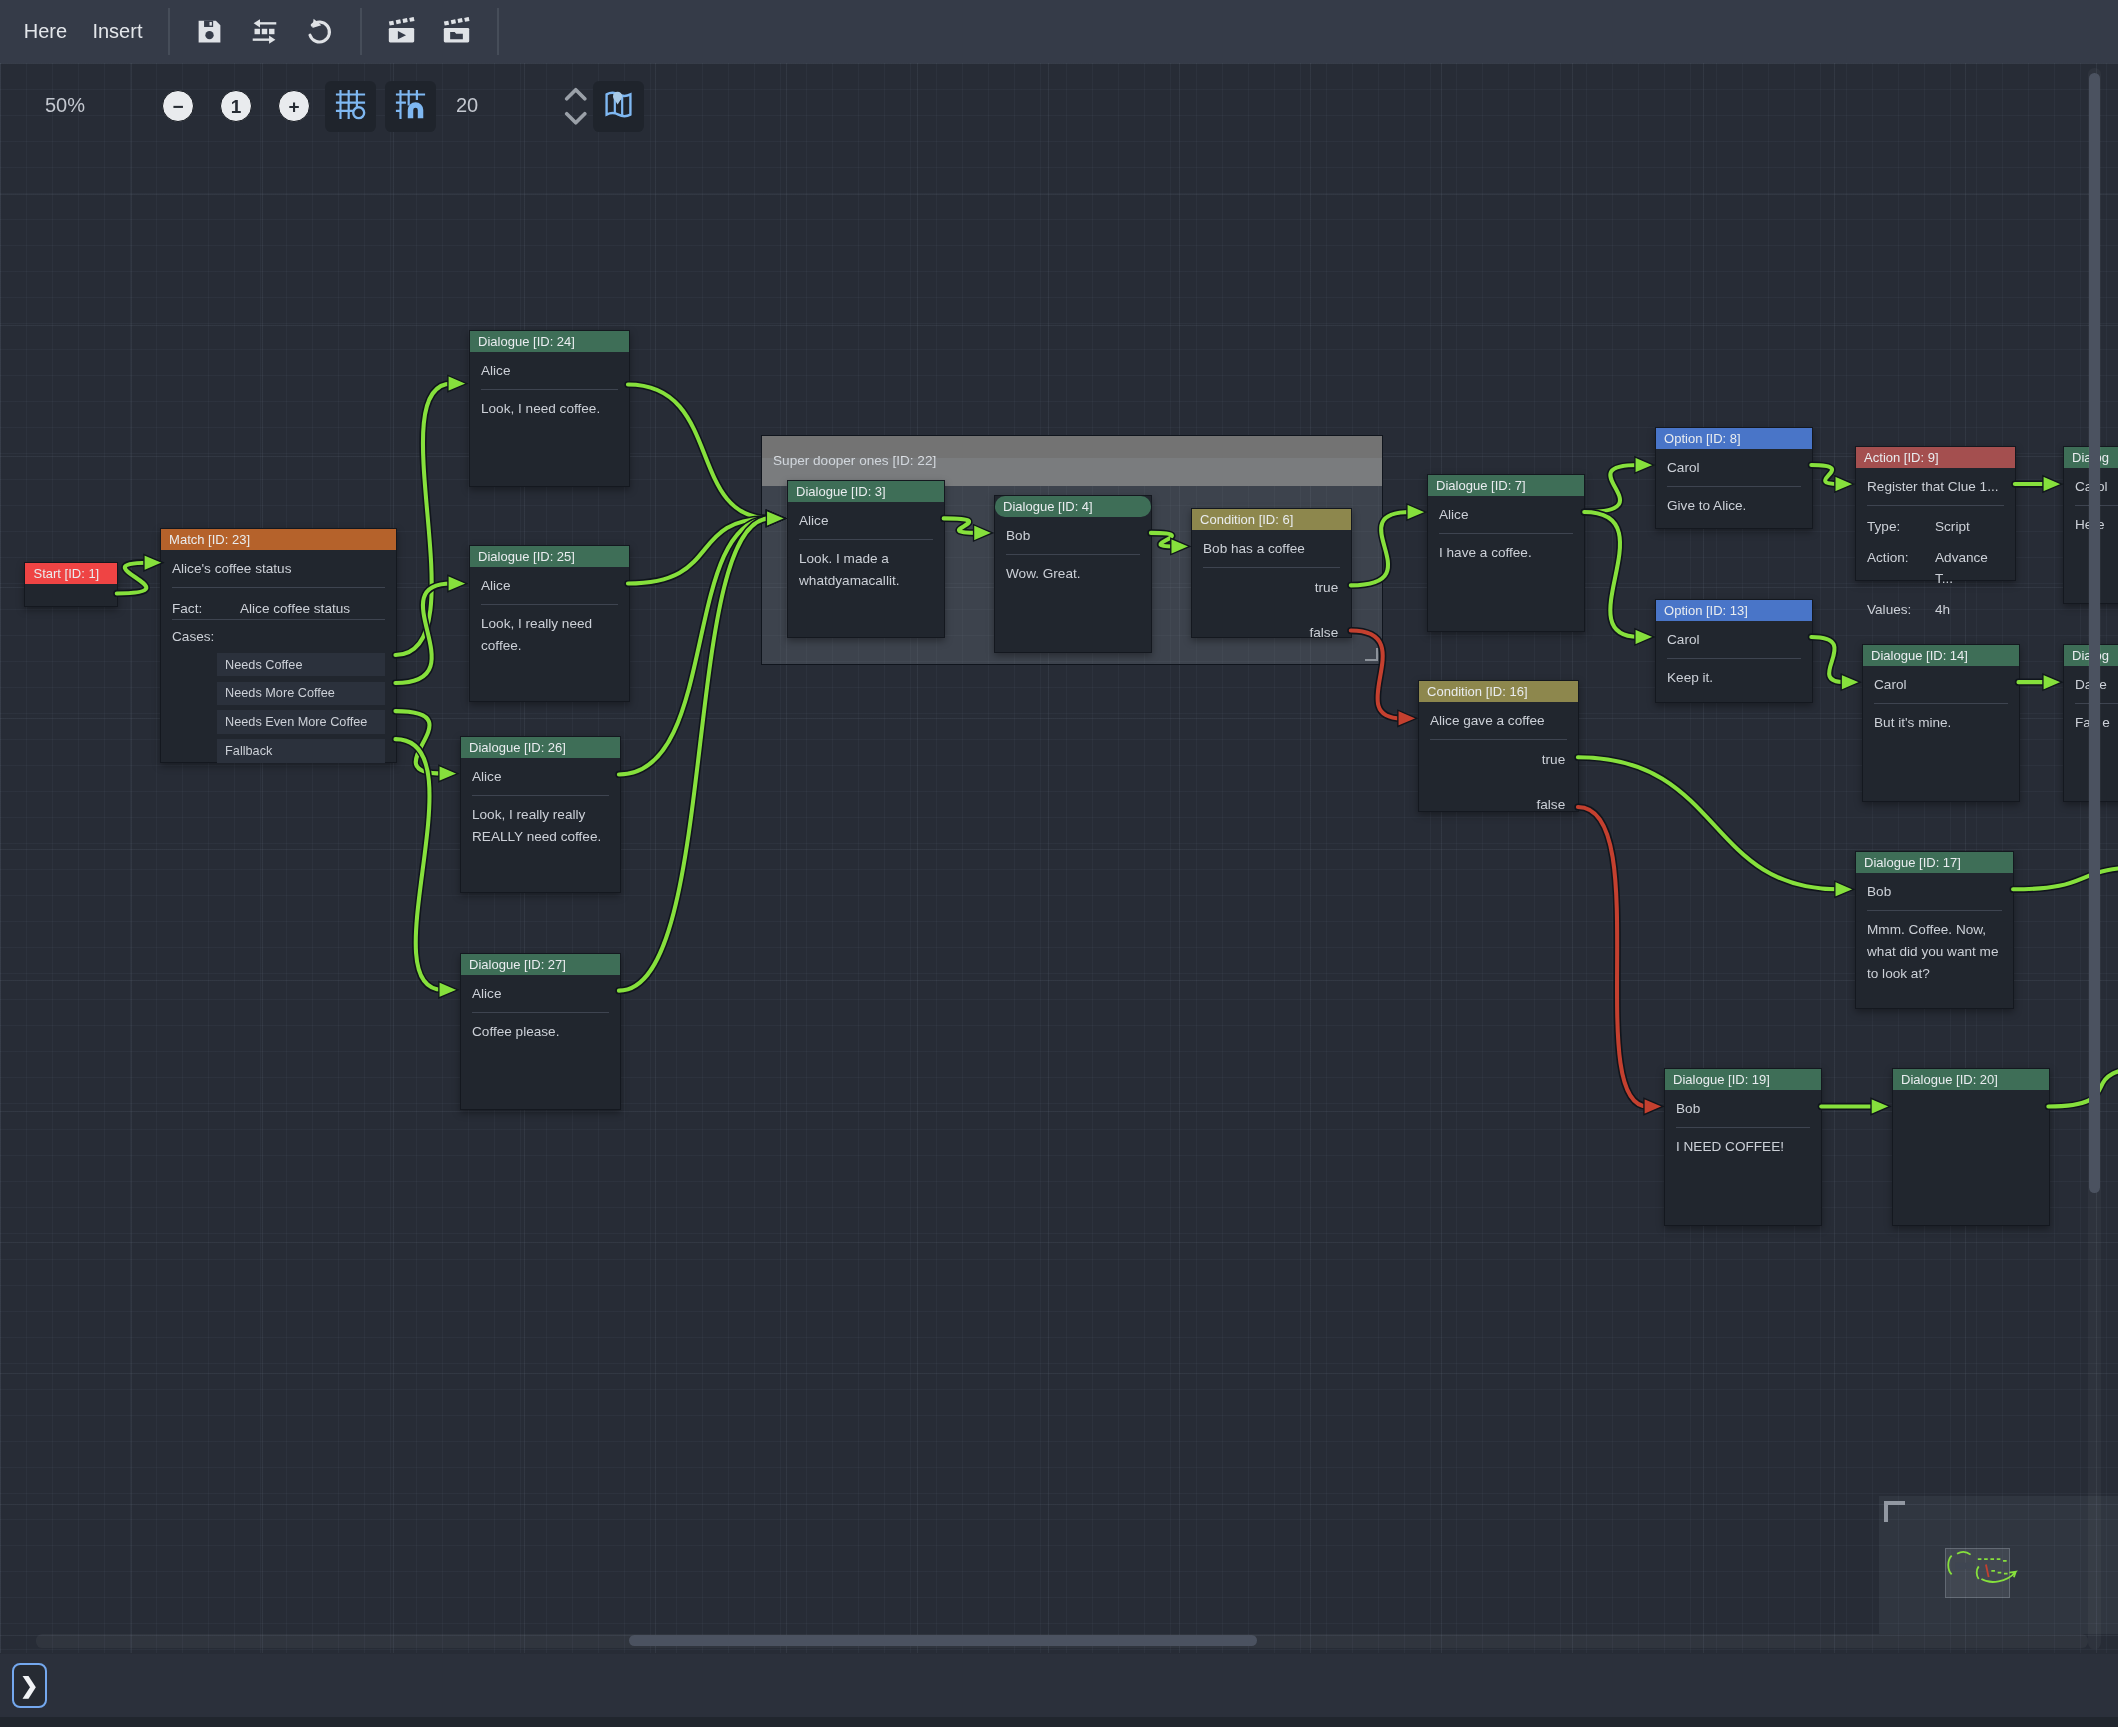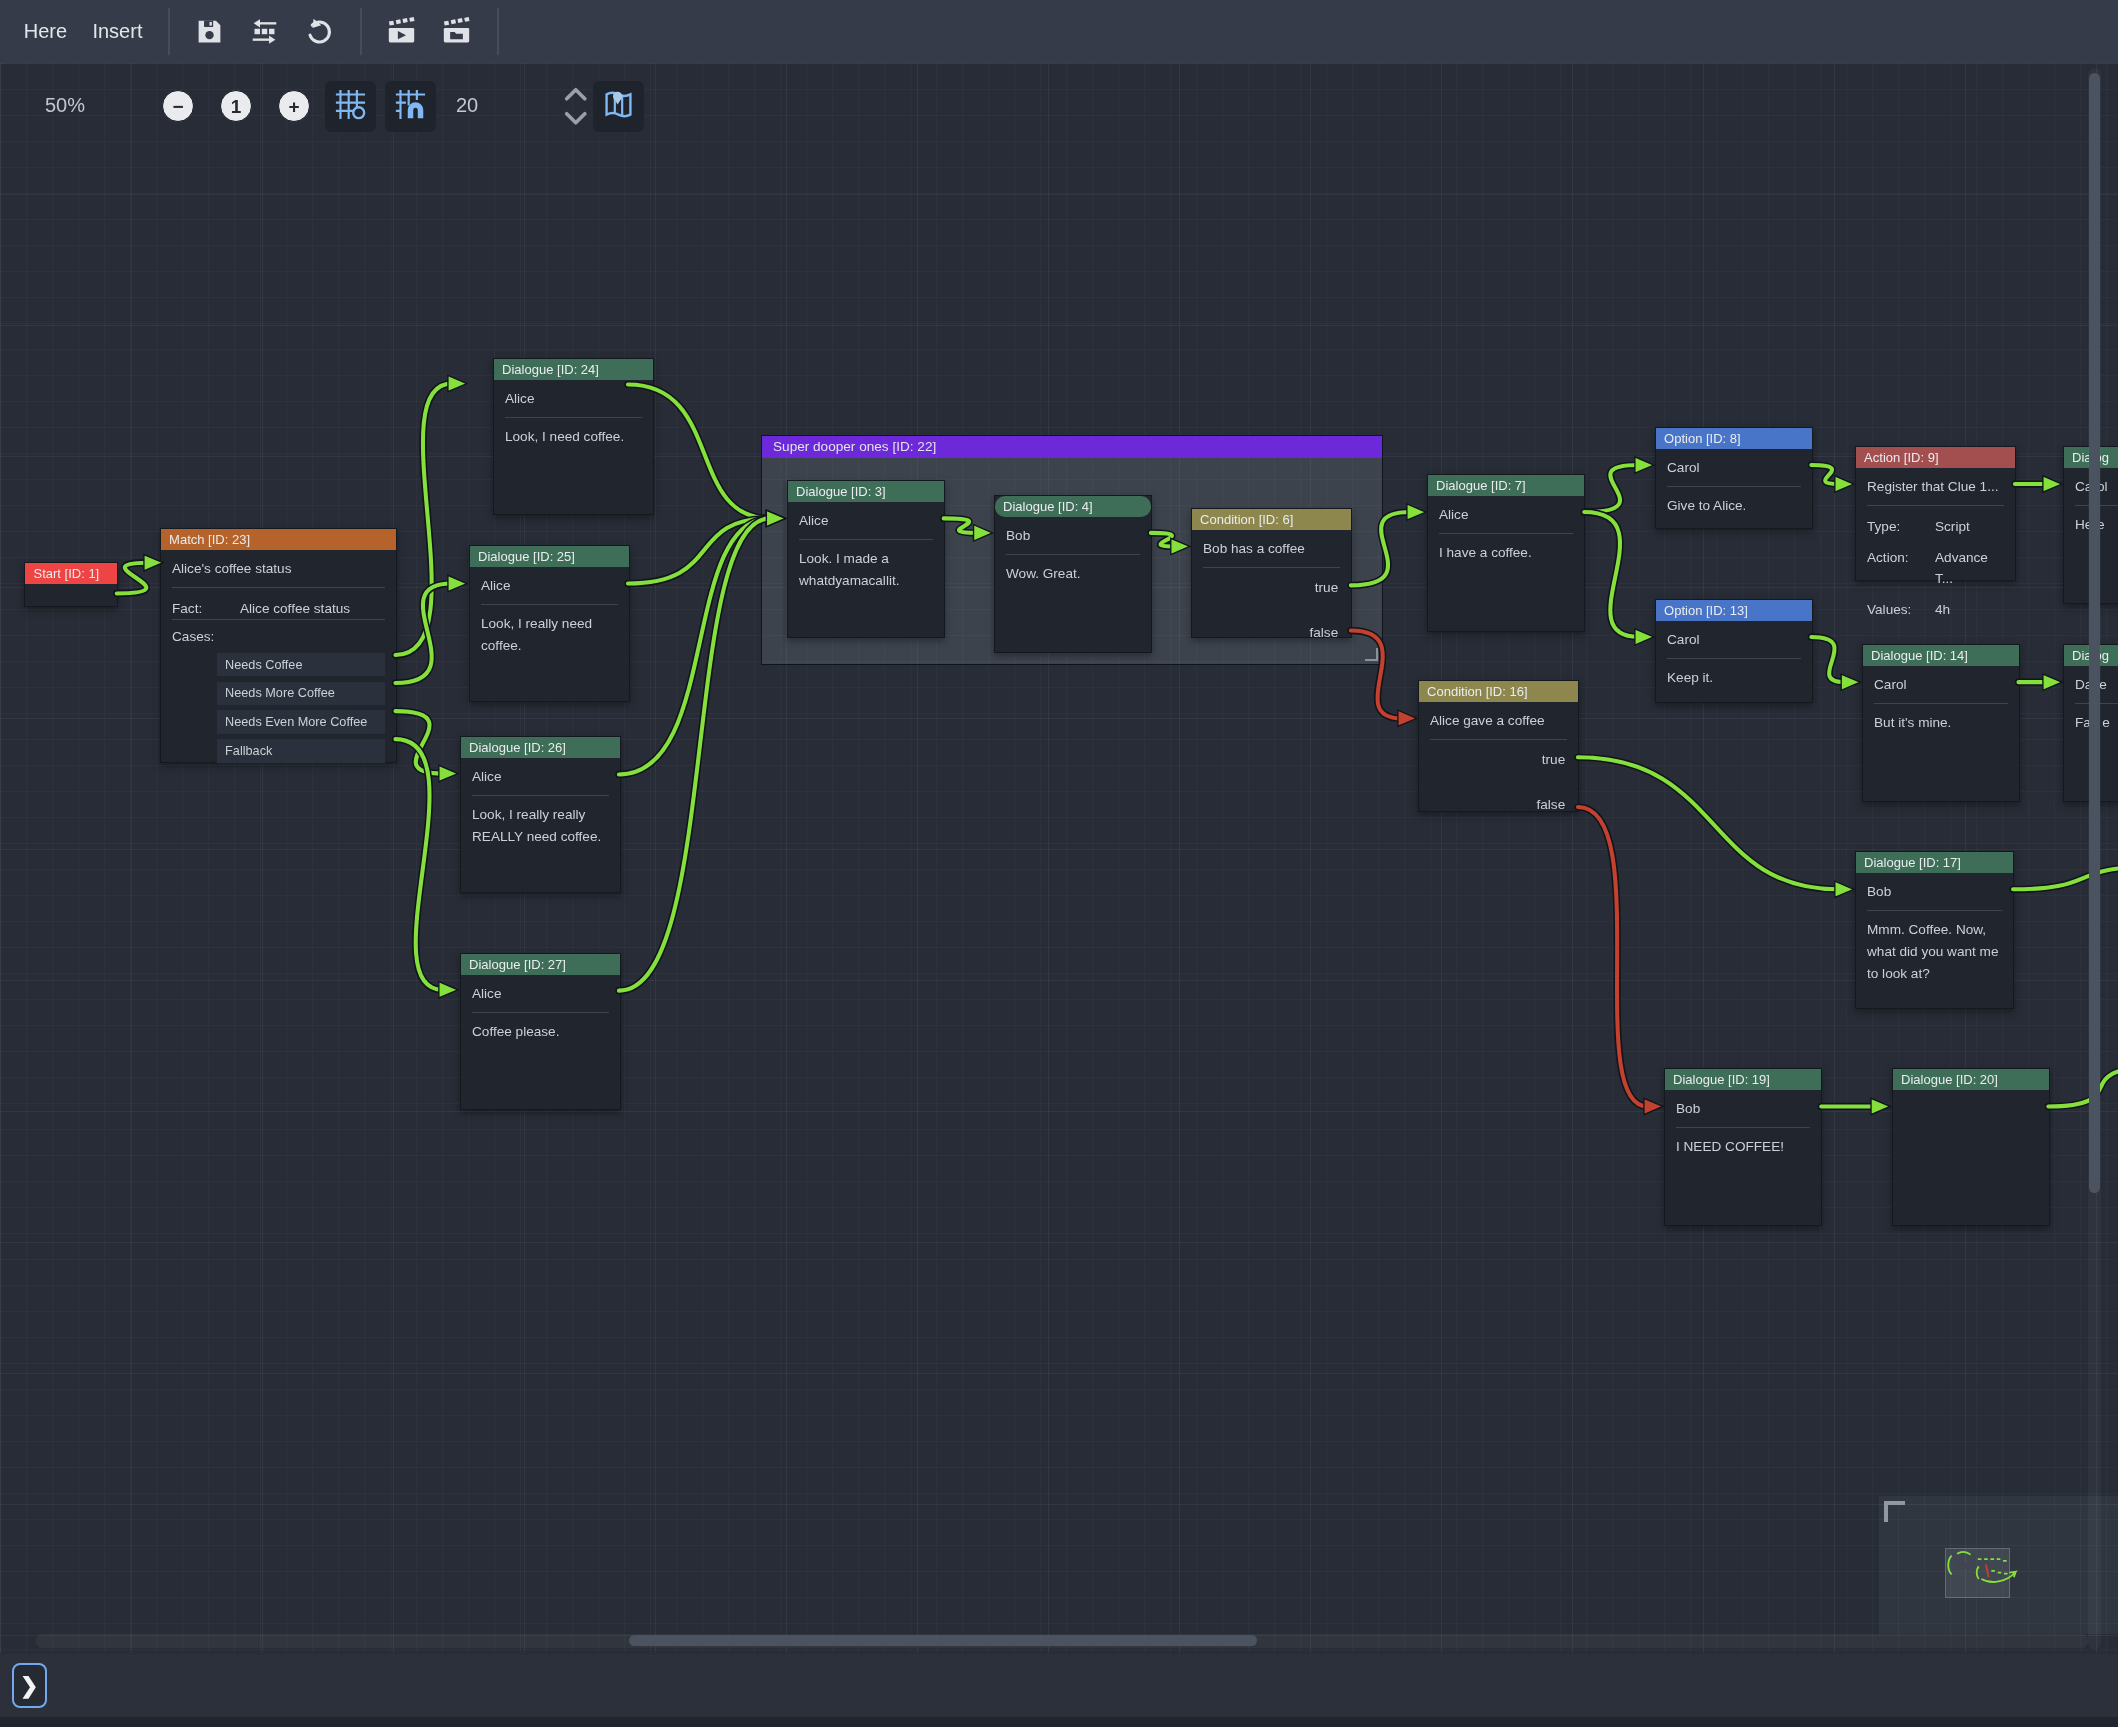--- a/index.html
+++ b/index.html
@@ -52,22 +52,22 @@
   .nrow.speaker,.nrow.main{padding:8.1px 0;}
   .nrow.text{padding-top:8.1px;line-height:22px;}
   .nrow.kv{padding-top:10px;display:flex;}
   .nrow.kv .k{min-width:47px;margin-right:21px;}
   .nrow.label{padding:6.3px 0 0;}
   .nrow.case{margin:5.4px 0 0 45px;background:#2b313c;padding:2.7px 8.1px;font-size:12.7px;
              height:18px;line-height:18px;color:#ccd0d7;}
   .nrow.branch{text-align:right;padding-right:1.8px;}
   
   #frame22{position:absolute;z-index:1;border:0.9px solid #10151d;}
-  #frame22 .ftitle{height:22px;line-height:22px;background:#6d28d9;color:#dfe3e8;
-                   font-size:13.6px;padding:0 11px;}
+  #frame22 .ftitle{height:22px;line-height:22px;background:#737373;color:#dfe3e8;
+                   font-size:13.6px;padding:14px 11px;}
   #frame22 .fbody{position:absolute;left:0;right:0;top:22px;bottom:0;
                   background:rgba(148,158,172,0.20);}
   #frame22 .fhandle{position:absolute;right:3.6px;bottom:2.7px;width:11px;height:11px;
                     border-right:2.7px solid rgba(220,225,232,0.5);border-bottom:2.7px solid rgba(220,225,232,0.5);}
   
   #wires{position:absolute;left:0;top:0;z-index:4;pointer-events:none;}
   
   #vscroll-track{position:absolute;left:2088px;top:68px;width:12.7px;height:1581px;
                  background:rgba(255,255,255,0.035);z-index:6;border-radius:6.3px;}
   #vscroll-thumb{position:absolute;left:0.9px;top:4.5px;width:11px;height:1120px;background:#4b5260;border-radius:5.4px;}
@@ -220,21 +220,21 @@
             <span class="k">Fact:</span>
             <span class="v">Alice coffee status</span>
           </div>
           <div class="nrow label">Cases:</div>
           <div class="nrow case">Needs Coffee</div>
           <div class="nrow case">Needs More Coffee</div>
           <div class="nrow case">Needs Even More Coffee</div>
           <div class="nrow case">Fallback</div>
         </div>
       </div>
-      <div class="gnode" style="left: 469px; top: 358px; width: 159px; height: 155px; margin-left: 24px;">
+      <div class="gnode" style="left: 469px; top: 330px; width: 159px; height: 155px;">
         <div class="nhead" style="background: rgb(62, 110, 87);">Dialogue [ID: 24]</div>
         <div class="nbody">
           <div class="nrow speaker sep">Alice</div>
           <div class="nrow text">Look, I need coffee.</div>
         </div>
       </div>
       <div class="gnode" style="left: 469px; top: 545px; width: 159px; height: 155px;">
         <div class="nhead" style="background: rgb(62, 110, 87);">Dialogue [ID: 25]</div>
         <div class="nbody">
           <div class="nrow speaker sep">Alice</div>

